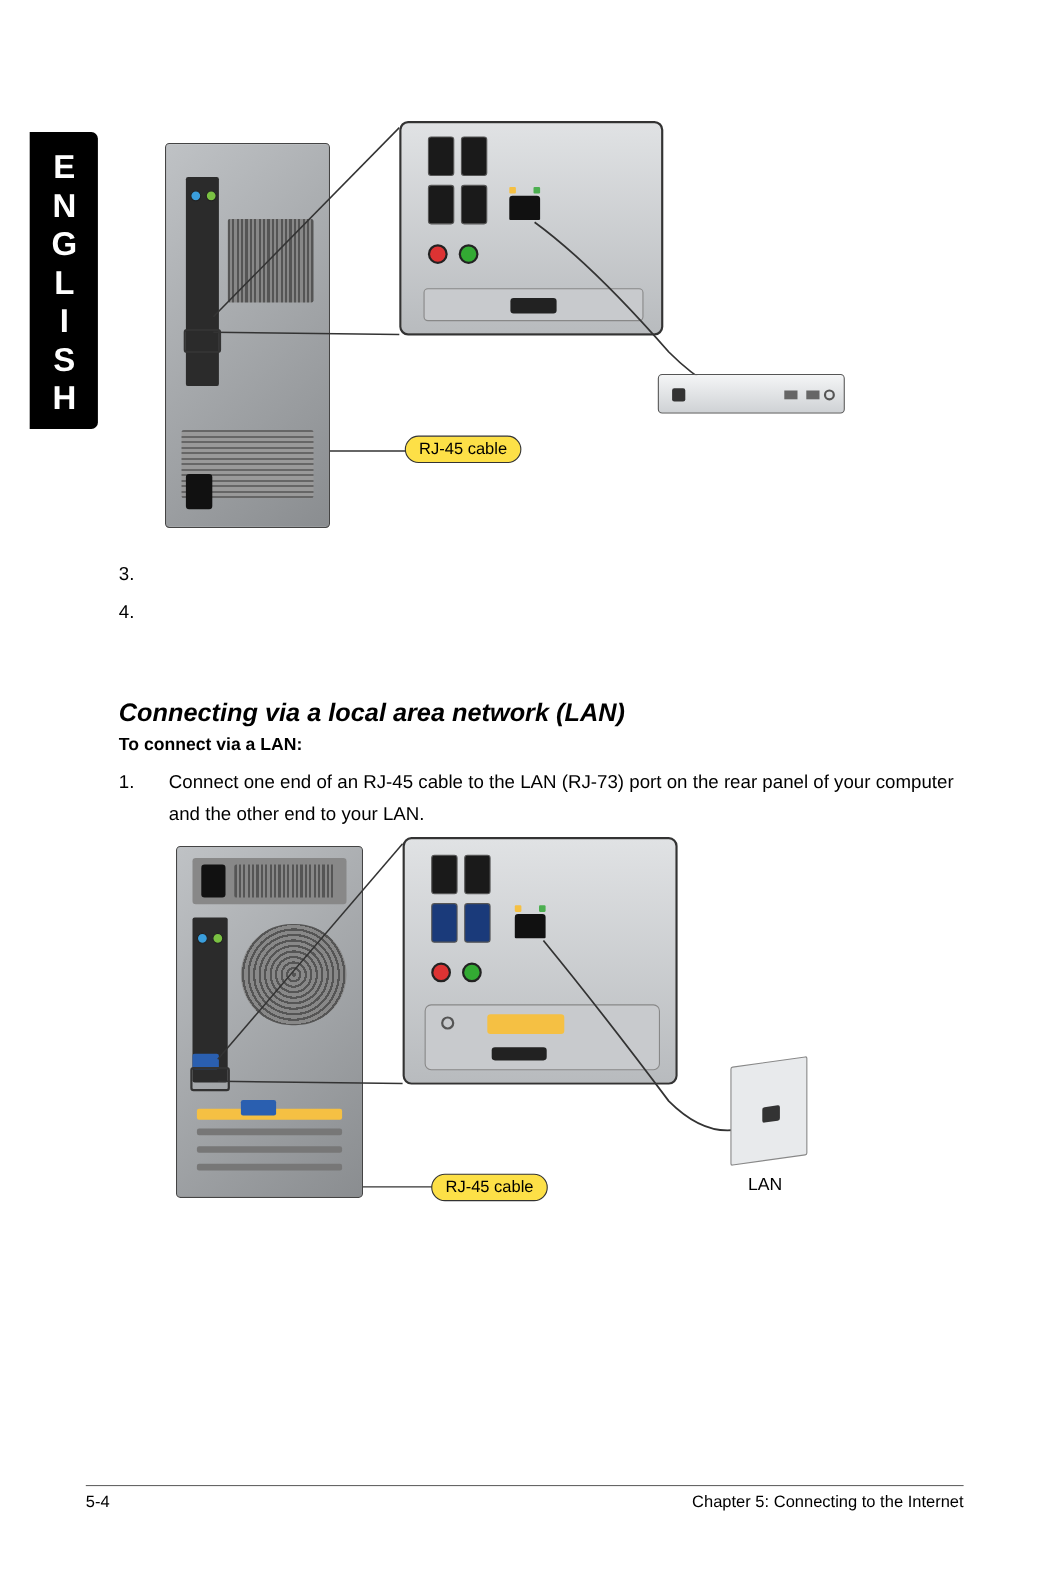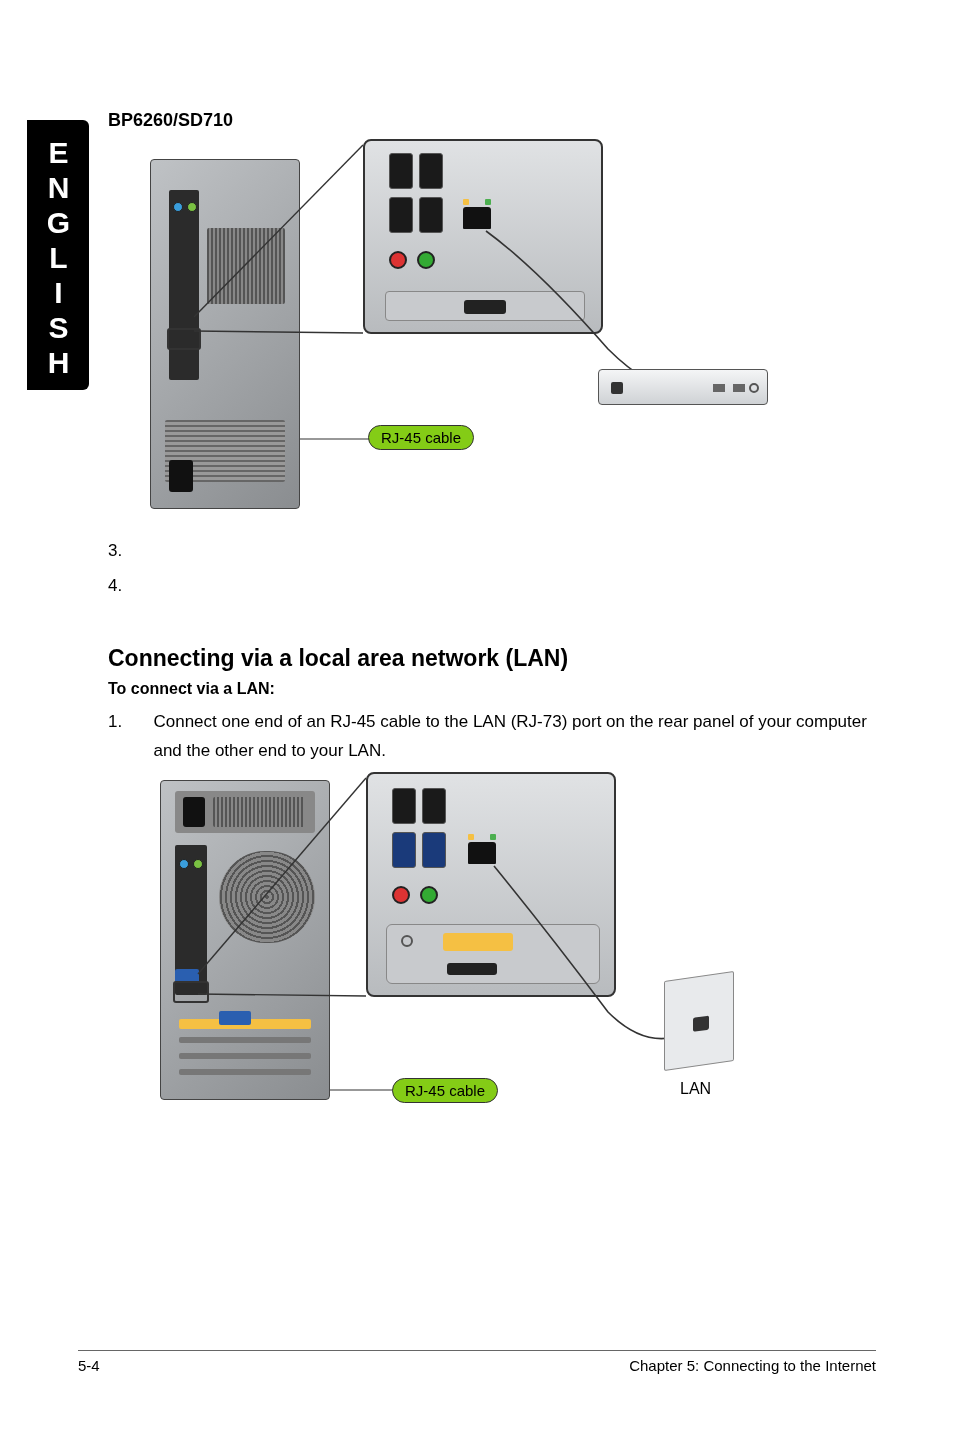--- a/index.html
+++ b/index.html
@@ -97,21 +97,21 @@
   display: flex;
   gap: 10px;
 }
 .audio-jack {
   width: 18px; height: 18px;
   border-radius: 50%;
   border: 2px solid #222;
 }
 .rj45-callout {
   position: absolute;
-  background: #84cc16;
+  background: #fde047;
   border: 1px solid #333;
   border-radius: 14px;
   padding: 3px 12px;
   font-size: 15px;
 }
 .modem-box {
   position: absolute;
   width: 170px; height: 36px;
   background: linear-gradient(180deg, #f4f5f6 0%, #cfd2d5 100%);
   border: 1.5px solid #555;
@@ -155,21 +155,22 @@
 }
 .note-wrap .note-icon { padding: 10px 0; }
 .note-wrap .nt {
   font-size: 15px; line-height: 1.45;
   padding: 14px 0 14px 0;
   flex: 1;
 }
 .h2 {
   font-weight: bold;
   font-size: 23px;
-  margin-top: 44px;
+  margin-top: 62px;
+  font-style: italic;
 }
 .h3 {
   font-weight: bold;
   font-size: 16px;
   margin-top: 8px;
 }
 .footer {
   position: absolute;
   left: 78px;
   right: 78px;
@@ -199,21 +200,20 @@
   border-radius: 2px;
 }
 </style>
 </head>
 <body>
 
 <div class="side-tab">ENGLISH</div>
 
 <div class="page">
 
-  <div class="h-model">BP6260/SD710</div>
 
   <div class="diagram">
 
     <div class="computer-back" style="left:42px; top:20px; width:150px; height:350px;">
       <div class="io-strip" style="left:18px; top:30px; width:30px; height:190px;"></div>
       <div class="port-dot" style="left:22px; top:42px; background:#3a9edc;"></div>
       <div class="port-dot" style="left:36px; top:42px; background:#7ac142;"></div>
       <div class="vent" style="left:56px; top:68px; width:78px; height:76px;"></div>
       <div class="highlight-box" style="left:16px; top:168px; width:34px; height:22px;"></div>
       <div class="vent" style="left:14px; top:260px; width:120px; height:62px; background:repeating-linear-gradient(0deg,#666 0 2px,#999 2px 5px);"></div>

